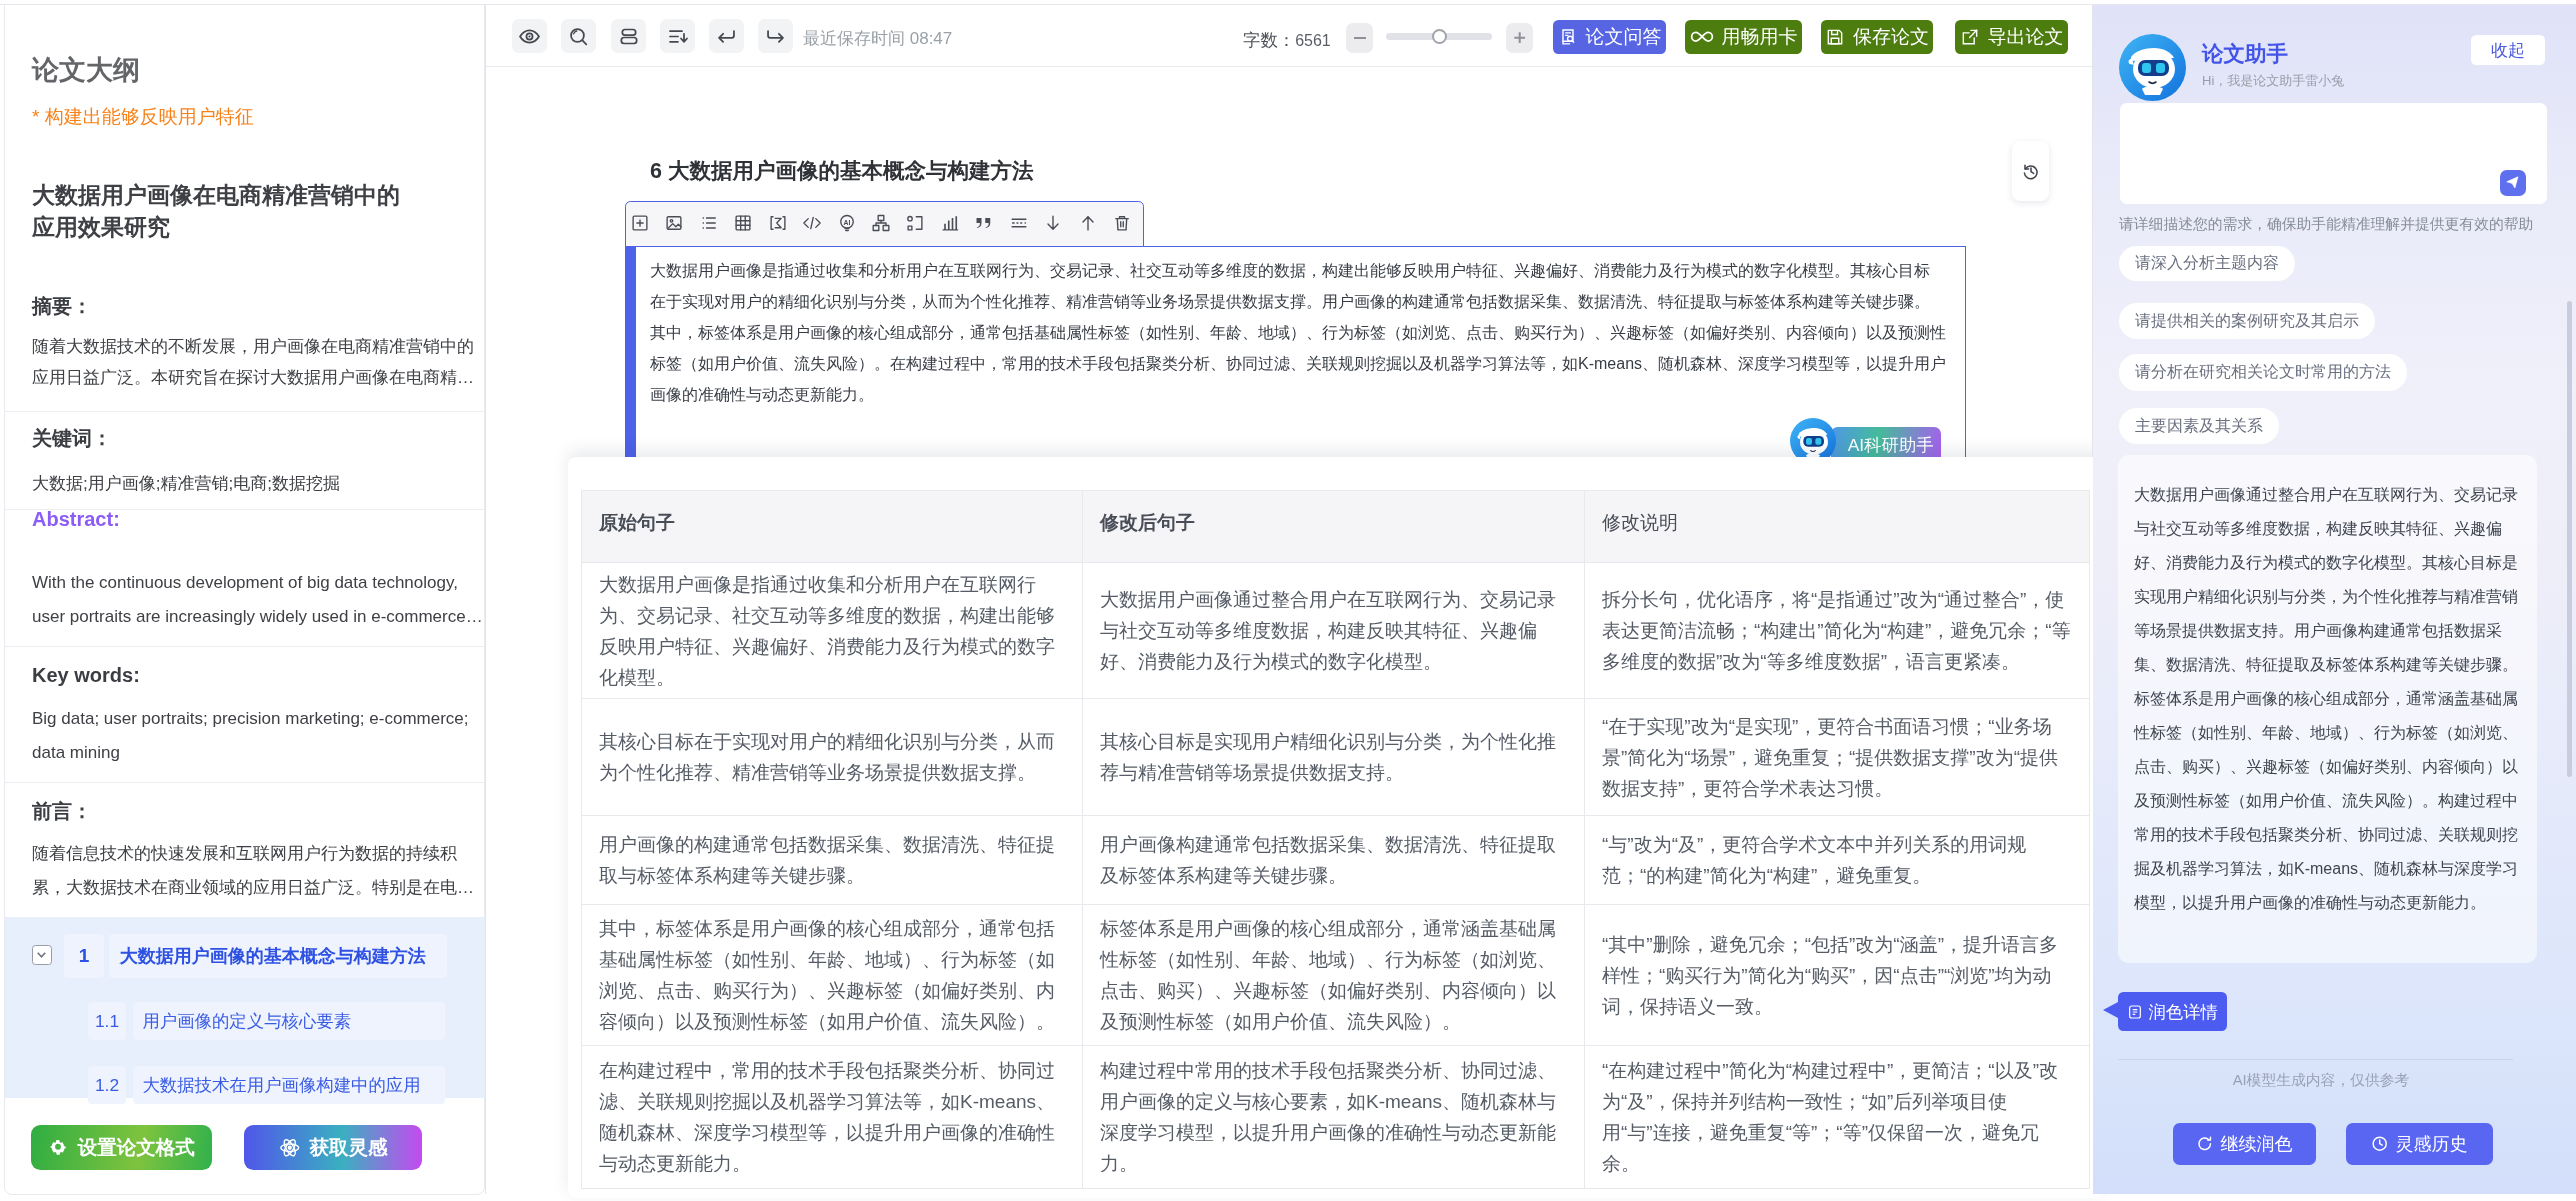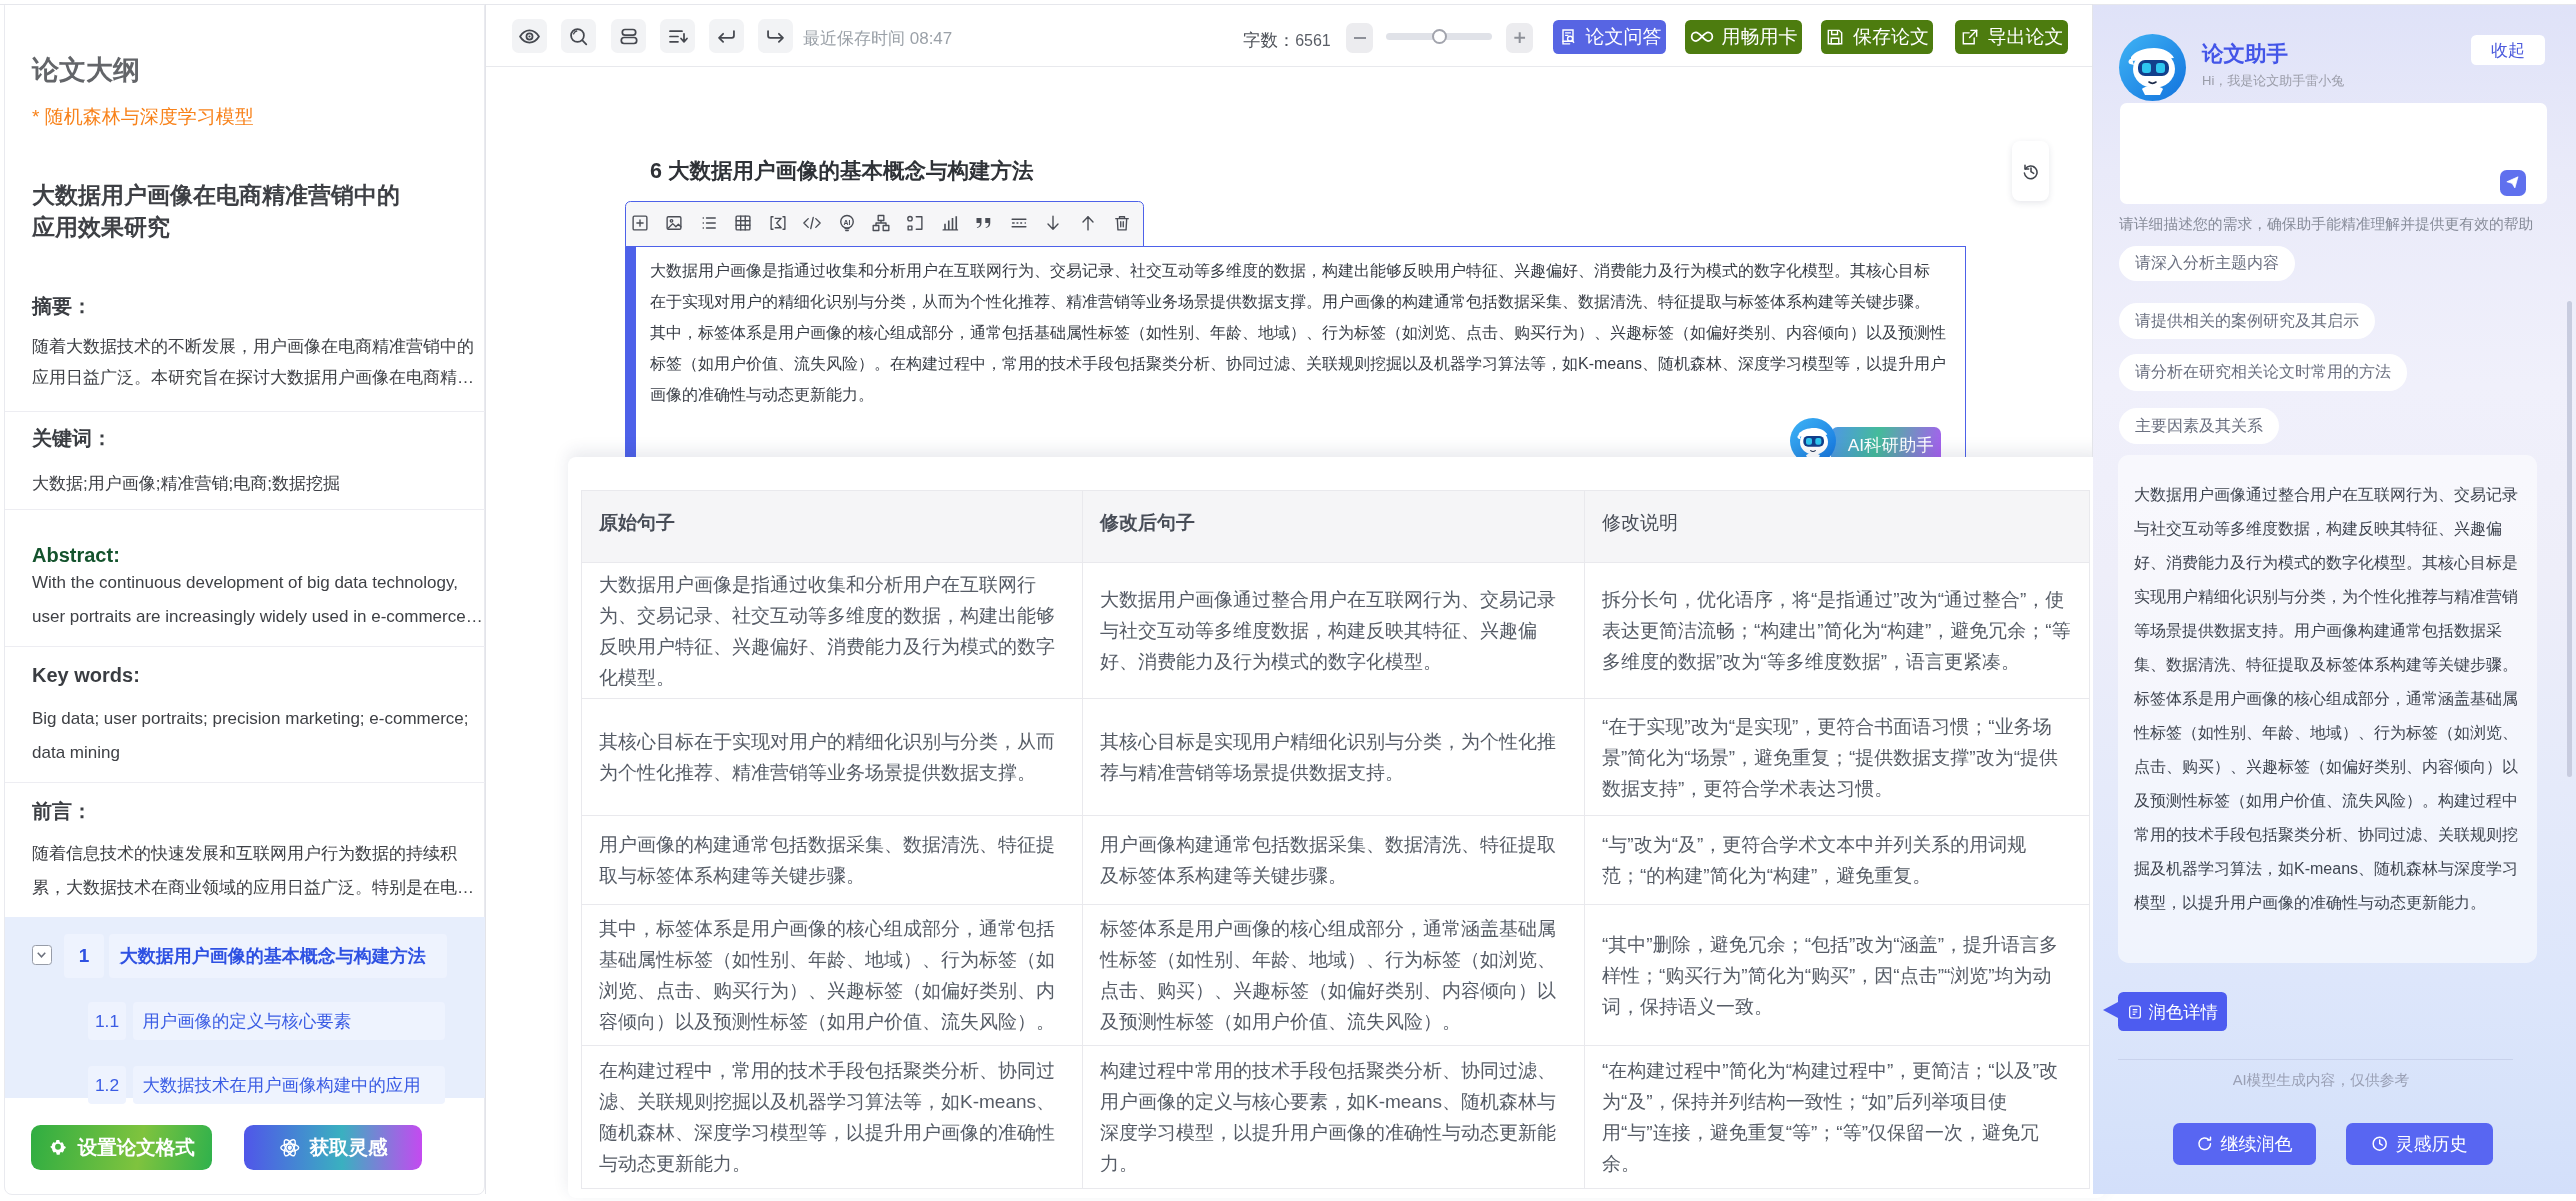--- a/index.html
+++ b/index.html
@@ -8,29 +8,29 @@
 .tbtn{position:absolute;top:19px;width:35px;height:34px;background:#f2f3f5;border-radius:6.7px;display:flex;align-items:center;justify-content:center}
 .gbtn{position:absolute;top:19.5px;height:34px;border-radius:5.4px;color:#fff;font-size:19px;display:flex;align-items:center;justify-content:center;gap:8px;background:#4d7c0f}
 .pill{position:absolute;background:#fff;border-radius:18px;color:#6b7080;font-size:16px;display:flex;align-items:center;padding:0 16px;white-space:nowrap}
 .tico{display:flex;align-items:center;justify-content:center}
 td,th{border:0.7px solid #e9e9ed;font-weight:normal}
 </style></head>
 <body>
 <div class="abs" style="z-index:-1;left:0;top:1194px;width:2576px;height:8px;background:linear-gradient(90deg,#f6dbe2 0%,#f8e3e2 18%,#f9ece1 38%,#f7eedd 52%,#f6e8de 66%,#f3dde6 80%,#eed7ec 92%,#e6d4ee 100%)"></div>
 <div class="abs" style="left:4px;top:4px;width:481px;height:1191px;background:#fff;border:0.7px solid #e9eaef;border-radius:1.3px 1.3px 8px 8px"></div>
 <div class="abs" style="left:32px;top:52px;font-size:27px;font-weight:bold;color:#636569">论文大纲</div>
-<div class="abs" style="left:32px;top:104px;font-size:19px;color:#f8821a">* 随机森林与深度学习模型</div>
+<div class="abs" style="left:32px;top:104px;font-size:19px;color:#f8821a">* 构建出能够反映用户特征</div>
 <div class="abs" style="left:32px;top:179px;font-size:23px;font-weight:bold;line-height:32px;color:#3e4045">大数据用户画像在电商精准营销中的<br>应用效果研究</div>
 <div class="abs" style="left:32px;top:293px;font-size:20px;font-weight:bold;color:#3a3d42">摘要：</div>
 <div class="abs" style="left:32px;top:332px;font-size:17px;line-height:30.5px;color:#3e4045;white-space:nowrap">随着大数据技术的不断发展，用户画像在电商精准营销中的<br>应用日益广泛。本研究旨在探讨大数据用户画像在电商精…</div>
 <div class="sep" style="top:411px"></div>
 <div class="abs" style="left:32px;top:425px;font-size:20px;font-weight:bold;color:#3a3d42">关键词：</div>
 <div class="abs" style="left:32px;top:472px;font-size:17px;color:#3e4045">大数据;用户画像;精准营销;电商;数据挖掘</div>
 <div class="sep" style="top:509px"></div>
-<div class="abs" style="left:32px;top:544px;font-size:20px;font-weight:bold;color:#14532d">Abstract:</div>
+<div class="abs" style="left:32px;top:508px;font-size:20px;font-weight:bold;color:#8b5cf6">Abstract:</div>
 <div class="abs" style="left:32px;top:566px;font-size:17px;line-height:34px;color:#3e4045;white-space:nowrap">With the continuous development of big data technology,<br>user portraits are increasingly widely used in e-commerce…</div>
 <div class="sep" style="top:646px"></div>
 <div class="abs" style="left:32px;top:664px;font-size:20px;font-weight:bold;color:#3a3d42">Key words:</div>
 <div class="abs" style="left:32px;top:702px;font-size:17px;line-height:34px;color:#3e4045;white-space:nowrap">Big data; user portraits; precision marketing; e-commerce;<br>data mining</div>
 <div class="sep" style="top:782px"></div>
 <div class="abs" style="left:32px;top:798px;font-size:20px;font-weight:bold;color:#3a3d42">前言：</div>
 <div class="abs" style="left:32px;top:837px;font-size:17px;line-height:34px;color:#3e4045;white-space:nowrap">随着信息技术的快速发展和互联网用户行为数据的持续积<br>累，大数据技术在商业领域的应用日益广泛。特别是在电…</div>
 <div class="abs" style="left:4.7px;top:917px;width:480px;height:181px;background:#e7eefc"></div>
 <div class="abs" style="left:32px;top:945px;width:19.5px;height:19.5px;background:#fff;border:1.3px solid #979ca8;border-radius:3.4px">
  <svg width="17" height="17" viewBox="0 0 25 25">

